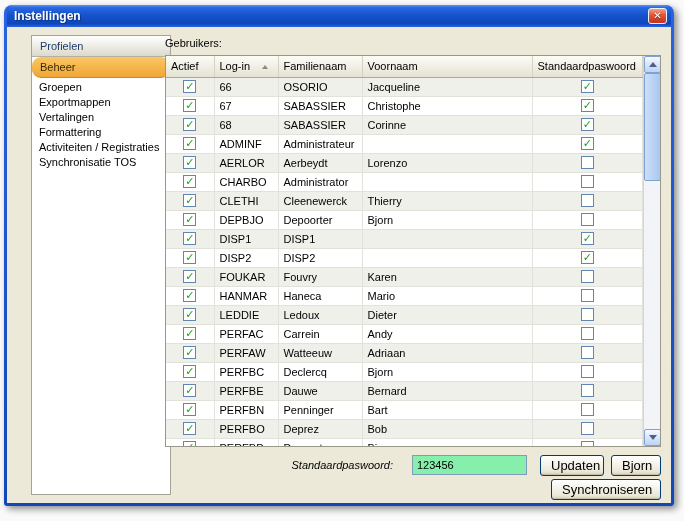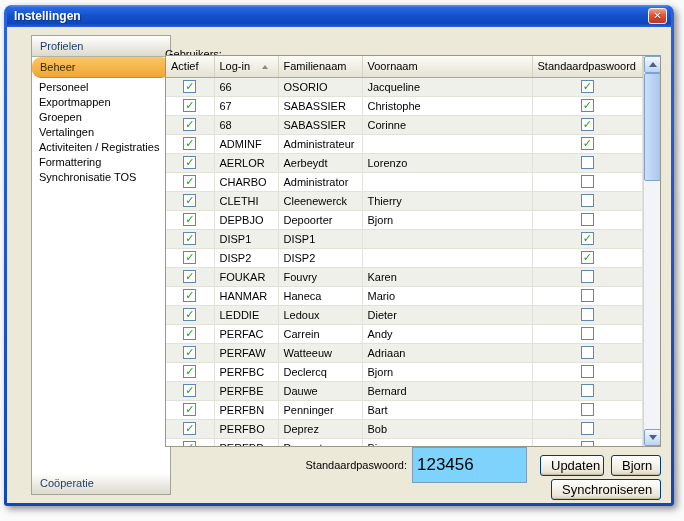--- a/index.html
+++ b/index.html
@@ -58,21 +58,21 @@
   }
   .side-header.top-border { border-top: 1px solid #b3b1a2; }
   .side-items { flex: 1 1 auto; background: #fff; padding-top: 2px; overflow: hidden; }
   .side-item {
     height: 15px; line-height: 15px; padding-left: 7px; color: #000; cursor: default;
     white-space: nowrap;
   }
   .side-header.bottom { border-bottom: 1px solid #b3b1a2; }
   .side-header:last-child { border-bottom: none; }
   
-  .users-label { position: absolute; left: 158px; top: 21px; }
+  .users-label { position: absolute; left: 158px; top: 10px; }
   .grid-wrap {
     position: absolute; left: 158px; top: 28px; right: 10px; height: 392px;
     border: 1px solid #999789; background: #fff; overflow: hidden;
   }
   table.users {
     width: calc(100% - 17px); border-collapse: collapse; table-layout: fixed;
   }
   table.users th {
     height: 21px; font-weight: normal; text-align: left; padding: 0 5px;
     background: linear-gradient(180deg, #fcfcf7, #e5e2d3);
@@ -116,24 +116,24 @@
   .scroll-thumb {
     position: absolute; left: 0; top: 17px; width: 17px; height: 108px;
     background: linear-gradient(90deg, #cddff8, #a8c7f0);
     border: 1px solid #7da2ce; border-radius: 2px;
   }
   
   .controls-row {
     position: absolute; right: 10px; top: 427px; height: 22px;
     display: flex; align-items: center;
   }
-  .controls-row label { margin-right: 5px; }
+  .controls-row label { margin-right: 19px; font-style: italic; }
   .pw-input {
-    width: 115px; height: 36px; border: 1px solid #7f9db9; background: #7dd3fc;
-    font-family: "Liberation Sans", "DejaVu Sans", sans-serif; font-size: 17px;
+    width: 115px; height: 20px; border: 1px solid #7f9db9; background: #86efac;
+    font-family: "Liberation Sans", "DejaVu Sans", sans-serif; font-size: 11px;
     padding: 2px 4px; margin-right: 13px;
   }
   .xp-btn {
     height: 21px; border: 1px solid #003c74; border-radius: 3px;
     background: linear-gradient(180deg, #ffffff, #ece8d8 80%, #d6cfbd);
     font-family: "Liberation Sans", "DejaVu Sans", sans-serif; font-size: 13px;
     padding: 0 10px; cursor: default;
     box-shadow: inset 0 -1px 0 #c5bfa9;
   }
   .btn-updaten { width: 64px; margin-right: 7px; }
@@ -148,29 +148,27 @@
   <div class="titlebar">
     <span class="title">Instellingen</span>
     <span class="close-btn"><span>✕</span></span>
   </div>
   <div class="content">
 
     <div class="sidebar">
       <div class="side-header">Profielen</div>
       <div class="side-header selected">Beheer</div>
       <div class="side-items">
-          <div class="side-item">Personeel</div>
+          <div class="side-item">Groepen</div>
           <div class="side-item">Exportmappen</div>
-          <div class="side-item">Groepen</div>
           <div class="side-item">Vertalingen</div>
+          <div class="side-item">Formattering</div>
           <div class="side-item">Activiteiten / Registraties</div>
-          <div class="side-item">Formattering</div>
           <div class="side-item">Synchronisatie TOS</div>
         </div>
-      <div class="side-header">Coöperatie</div>
     </div>
 
     <div class="users-label">Gebruikers:</div>
 
     <div class="grid-wrap">
       <table class="users">
         <colgroup>
           <col style="width:48px">
             <col style="width:64px">
             <col style="width:84px">

